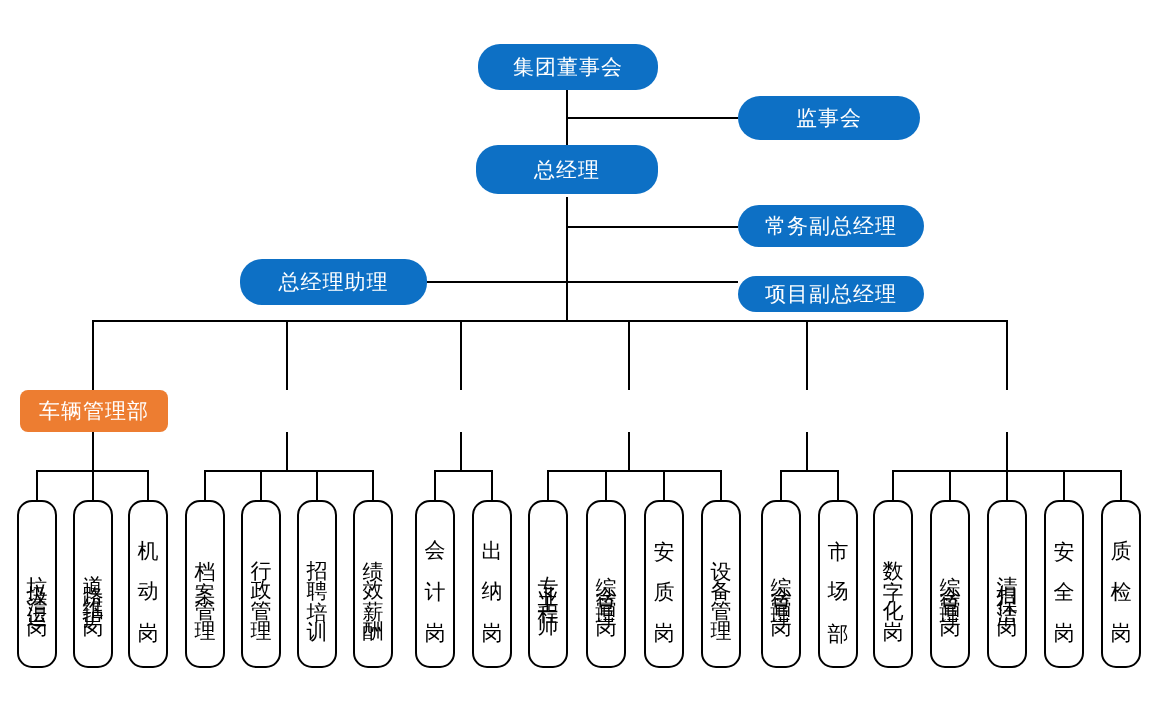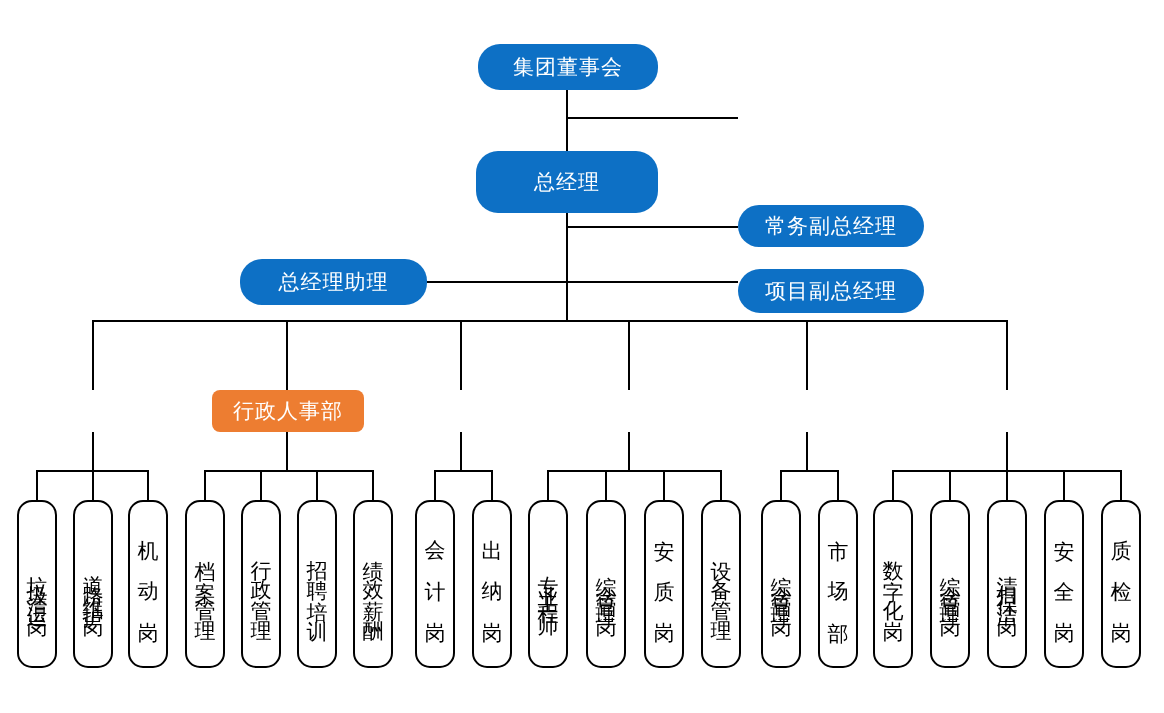--- a/index.html
+++ b/index.html
@@ -95,26 +95,27 @@
 
   <div class="vline" style="left:1006px;top:432px;height:38px"></div>
   <div class="hline" style="left:892px;top:470px;width:230px"></div>
   <div class="vline" style="left:892px;top:470px;height:30px"></div>
   <div class="vline" style="left:949px;top:470px;height:30px"></div>
   <div class="vline" style="left:1006px;top:470px;height:30px"></div>
   <div class="vline" style="left:1063px;top:470px;height:30px"></div>
   <div class="vline" style="left:1120px;top:470px;height:30px"></div>
 
   <div class="node exec" style="left:478px;top:44px;width:180px;height:46px">集团董事会</div>
-  <div class="node exec" style="left:476px;top:151px;width:182px;height:62px">总经理</div>
+  <div class="node exec" style="left:738px;top:96px;width:182px;height:44px">监事会</div>
+  <div class="node exec" style="left:476px;top:145px;width:182px;height:49px">总经理</div>
   <div class="node exec" style="left:738px;top:205px;width:186px;height:42px">常务副总经理</div>
   <div class="node exec" style="left:240px;top:259px;width:187px;height:46px">总经理助理</div>
-  <div class="node exec" style="left:738px;top:269px;width:186px;height:44px">项目副总经理</div>
+  <div class="node exec" style="left:738px;top:276px;width:186px;height:36px">项目副总经理</div>
 
-  <div class="node dept" style="left:212px;top:390px;width:152px;height:42px">行政人事部</div>
+  <div class="node dept" style="left:20px;top:390px;width:148px;height:42px">车辆管理部</div>
 
   <div class="node pos" style="left: 17px; top: 500px; width: 40px; height: 168px; letter-spacing: 10px;">垃圾清运岗</div>
   <div class="node pos" style="left: 73px; top: 500px; width: 40px; height: 168px; letter-spacing: 10px;">道路维护岗</div>
   <div class="node pos" style="left: 128px; top: 500px; width: 40px; height: 168px; letter-spacing: 41px;">机动岗</div>
 
   <div class="node pos" style="left: 185px; top: 500px; width: 40px; height: 168px; letter-spacing: 20px;">档案管理</div>
   <div class="node pos" style="left: 241px; top: 500px; width: 40px; height: 168px; letter-spacing: 20px;">行政管理</div>
   <div class="node pos" style="left: 297px; top: 500px; width: 40px; height: 168px; letter-spacing: 20px;">招聘培训</div>
   <div class="node pos" style="left: 353px; top: 500px; width: 40px; height: 168px; letter-spacing: 20px;">绩效薪酬</div>
 

